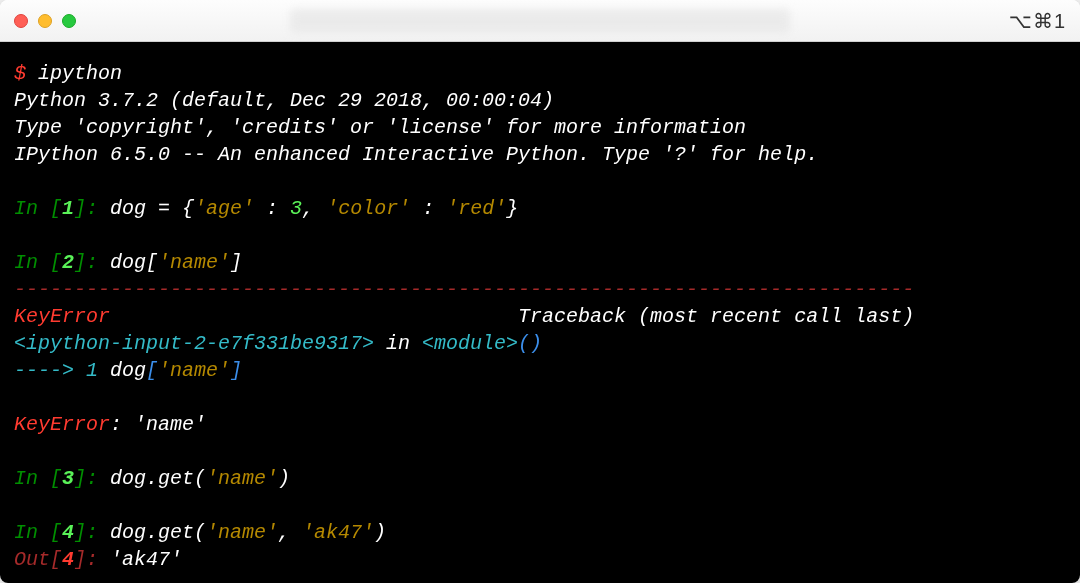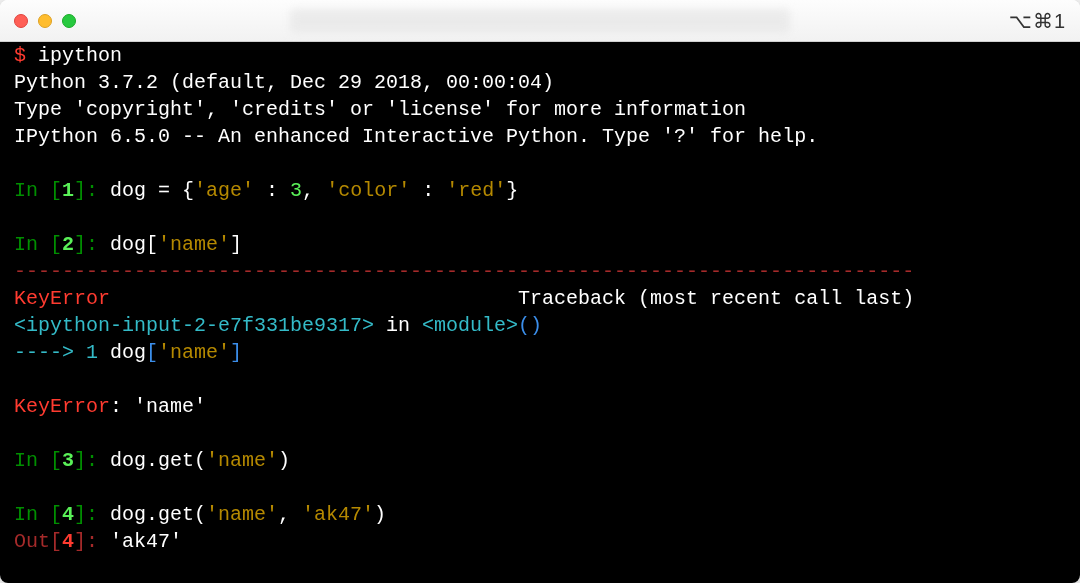--- a/index.html
+++ b/index.html
@@ -56,25 +56,26 @@
       margin-left: auto;
       font-size: 20px;
       color: #333;
       font-family: -apple-system, sans-serif;
       letter-spacing: 1px;
     }
     .terminal {
       flex: 1;
       background: #000000;
       color: #ffffff;
-      padding: 0 14px;
+      padding: 18px 14px;
       font-size: 20px;
       line-height: 1.35;
       white-space: pre;
       overflow: hidden;
+      font-style: italic;
     }
     .green { color: #5af158; }
     .darkgreen { color: #008f00; }
     .red { color: #ff3b30; }
     .darkred { color: #a52a2a; }
     .cyan { color: #34bbc8; }
     .blue { color: #3b8eea; }
     .yellow { color: #b58900; }
     .bold { font-weight: bold; }
   </style>

